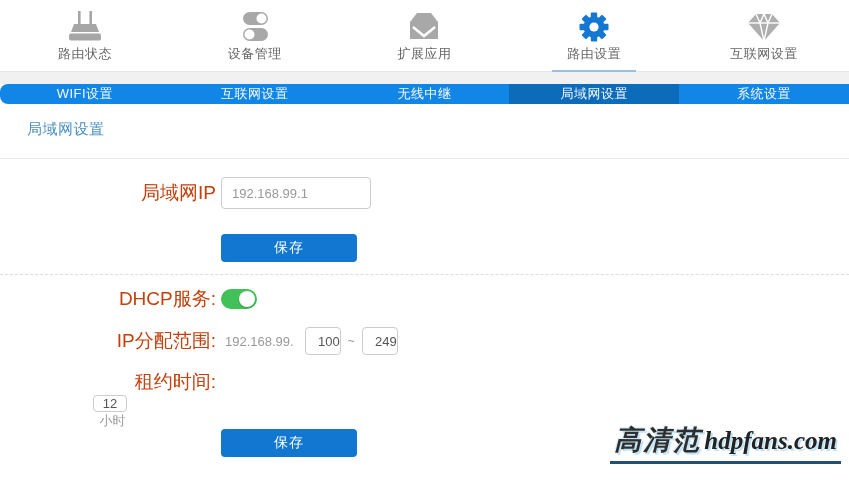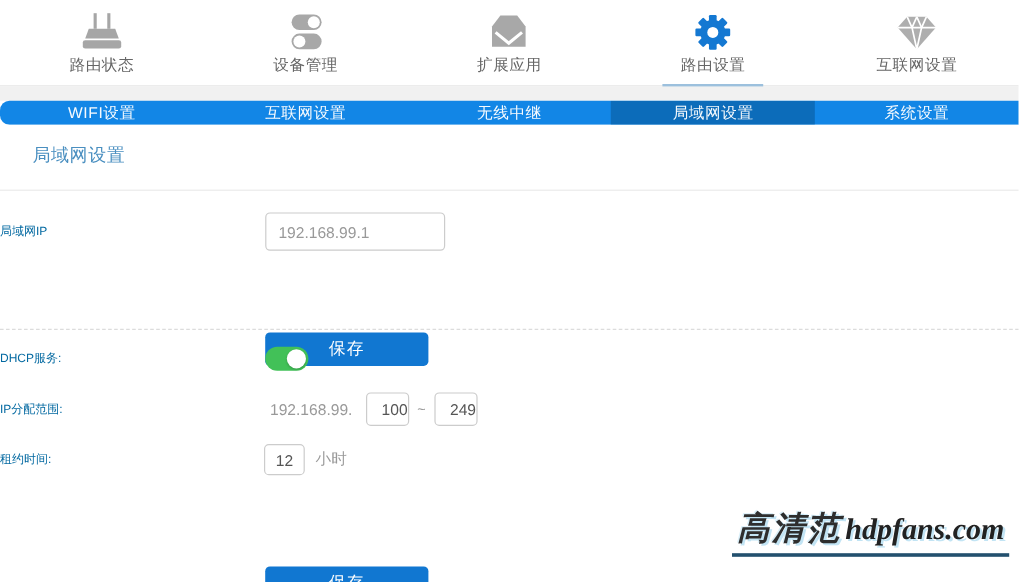--- a/index.html
+++ b/index.html
@@ -22,40 +22,40 @@
   .subitem { flex:1 1 20%; display:flex; align-items:center; justify-content:center; color:rgba(255,255,255,0.96); font-size:13px; cursor:pointer; letter-spacing:0.5px; }
   .subitem.active { background:#0c6cba; }
 
   
   .main { position:relative; width:849px; height:363px; background:#fff; }
   .page-title { position:absolute; left:27px; top:16px; font-size:15px; color:#4a8fc0; letter-spacing:0.5px; }
   .divider { position:absolute; left:0; top:54px; width:100%; height:0; border-top:1px solid #eaeaea; }
   .dashed-divider { position:absolute; left:0; top:170px; width:100%; height:0; border-top:1px dashed #dcdcdc; }
 
   .frow { position:absolute; left:0; display:flex; align-items:center; }
-  .flabel { width:216px; text-align:left; font-size:10px; color:#0369a1; }
+  .flabel { width:216px; text-align:right; font-size:19px; color:#c2410c; }
 
   .row-lanip { top:75px; height:28px; }
   .lan-input { margin-left:5px; width:150px; height:32px; border:1px solid #ccc; border-radius:4px; padding:0 10px; font-size:13px; color:#999; outline:none; font-family:inherit; }
 
-  .save-btn { position:absolute; left:221px; width:136px; height:28px; background:#1177d1; color:#fff; border:none; border-radius:4px; font-size:14px; cursor:pointer; font-family:Liberation Mono, monospace; letter-spacing:1px;margin-top:43px; }
+  .save-btn { position:absolute; left:221px; width:136px; height:28px; background:#1177d1; color:#fff; border:none; border-radius:4px; font-size:14px; cursor:pointer; font-family:Liberation Mono, monospace; letter-spacing:1px; }
   .btn1 { top:130px; }
   .btn2 { top:325px; }
 
   .row-dhcp { top:184px; height:22px; }
   .toggle { margin-left:5px; position:relative; width:36px; height:20px; border-radius:10px; background:#42c158; cursor:pointer; }
   .toggle .knob { position:absolute; top:2px; right:2px; width:16px; height:16px; border-radius:50%; background:#fff; box-shadow:0 1px 2px rgba(0,0,0,0.2); }
 
   .row-iprange { top:222px; height:30px; }
   .ip-prefix { margin-left:9px; font-size:13px; color:#999; }
   .num-input { width:36px; height:28px; border:1px solid #ccc; border-radius:4px; text-align:right; font-size:13px; color:#555; outline:none; font-family:inherit; }
   .ni1 { margin-left:11px; }
   .tilde { margin:0 7px; font-size:12px; color:#999; }
 
-  .row-lease { top:265px; height:28px; }
+  .row-lease { top:265px; height:28px;flex-direction:column; }
   .lease-input { margin-left:4px; width:34px; height:26px; border:1px solid #ccc; border-radius:4px; text-align:center; font-size:13px; color:#555; outline:none; font-family:inherit; }
   .unit { margin-left:9px; font-size:13px; color:#999; }
 
   
   .watermark { position:absolute; right:8px; bottom:3px; display:flex; align-items:baseline; gap:3px;
                border-bottom:3px solid #23506e; padding:0 4px 3px 4px; }
   .wm-cn { font-size:27px; font-weight:bold; font-style:italic; color:#2e2e2e;
            text-shadow:2px 2px 0 #c2e4f4, -1px -1px 0 #d8eef8; letter-spacing:2px; }
   .wm-en { font-family:"Liberation Serif","DejaVu Serif",serif; font-size:25px; font-weight:bold; font-style:italic; color:#222;
            text-shadow:2px 2px 0 #c2e4f4; }

